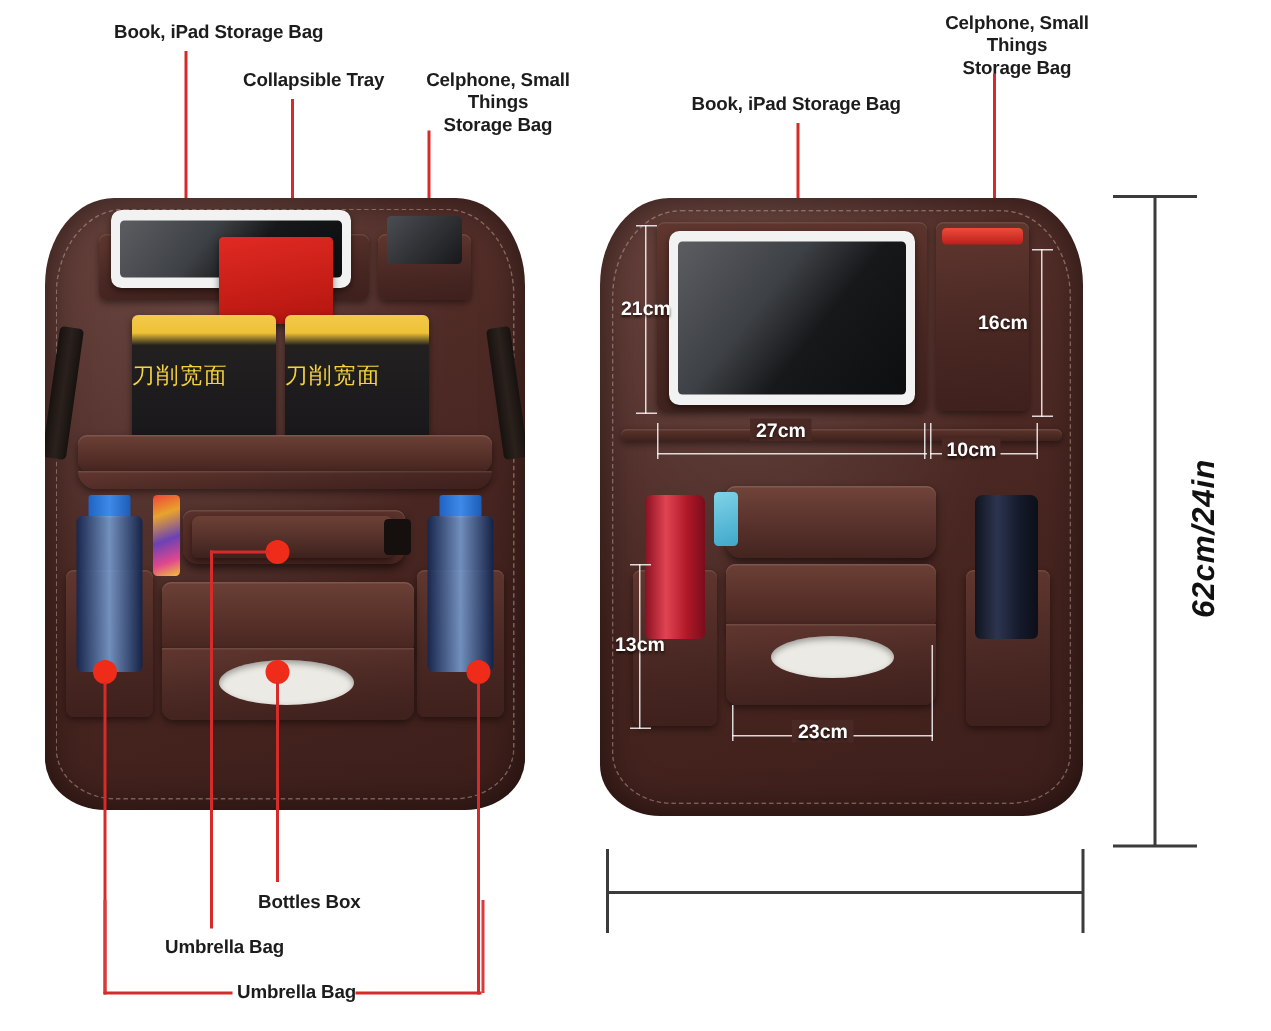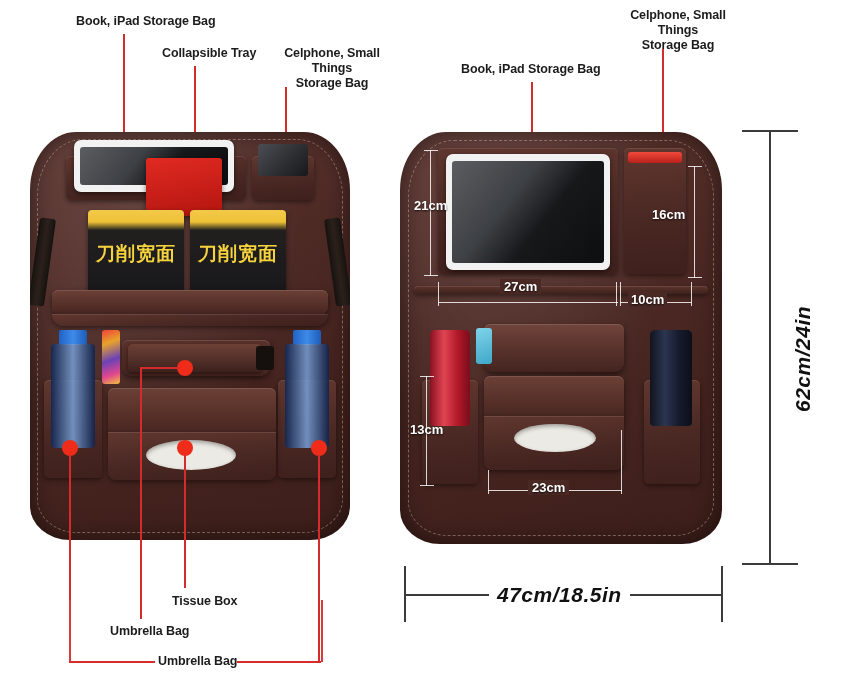--- a/index.html
+++ b/index.html
@@ -72,22 +72,22 @@
     background:linear-gradient(128deg,#5b5d61 0%,#3d4044 38%,#17181a 60%,#0d0e10 100%);
   }
   .phone{position:absolute;border-radius:3px;}
   .noodle{
     position:absolute;border-radius:4px 4px 7px 7px;
     background:linear-gradient(180deg,#f3c94a 0%,#eec136 13%,#22201f 22%,#17161a 100%);
     box-shadow:0 2px 5px rgba(0,0,0,.5);
     overflow:hidden;
   }
   .noodle .zh{
-    position:absolute;left:0;right:0;top:34%;text-align:center;
-    color:#f6d33d;font-size:19px;font-weight:700;letter-spacing:1px;
+    position:absolute;left:0;right:0;top:34%;
+    color:#f6d33d;font-size:15px;font-weight:400;letter-spacing:1px;
     font-family:"DejaVu Sans", sans-serif;
   }
   .bottle{position:absolute;}
   .bottle .cap{position:absolute;left:22%;right:22%;top:0;height:13%;
     background:linear-gradient(90deg,#1f63c4,#3e8ae8,#1d5cb8);border-radius:2px;}
   .bottle .body{position:absolute;left:6%;right:6%;top:12%;bottom:0;border-radius:4px;
     background:linear-gradient(90deg,rgba(20,38,80,.92),rgba(120,160,215,.85),rgba(18,34,74,.92));}
   .thermos{position:absolute;border-radius:5px 5px 4px 4px;}
   .umbrella{
     position:absolute;border-radius:3px;
@@ -204,21 +204,21 @@
   <div class="dot" style="left:311px;top:440px;width:16px;height:16px;"></div>
   <div class="lead v" style="left:318px;top:455px;height:208px;"></div>
 
   <div class="dot" style="left:177px;top:360px;width:16px;height:16px;"></div>
   <div class="lead h" style="left:140px;top:367px;width:40px;"></div>
   <div class="lead v" style="left:140px;top:367px;height:252px;"></div>
 
   <div class="dot" style="left:177px;top:440px;width:16px;height:16px;"></div>
   <div class="lead v" style="left:184px;top:455px;height:133px;"></div>
 
-  <div class="anno" style="left:172px;top:594px;">Tissue Box</div>
+  <div class="anno" style="left:172px;top:594px;">Bottles Box</div>
 
   <div class="anno" style="left:110px;top:624px;">Umbrella Bag</div>
 
   <div class="bracket" style="left:69px;top:600px;width:250px;height:62px;
        border-bottom:none;"></div>
   <div class="lead h" style="left:69px;top:661px;width:86px;"></div>
   <div class="lead h" style="left:237px;top:661px;width:84px;"></div>
   <div class="anno" style="left:158px;top:654px;">Umbrella Bag</div>
 
   <div class="anno center" style="left:610px;top:8px;width:136px;">Celphone, Small Things
@@ -291,20 +291,19 @@
 
     <div class="dim h" style="left:88px;top:358px;width:134px;"></div>
     <div class="dim v" style="left:88px;top:338px;height:24px;"></div>
     <div class="dim v" style="left:221px;top:298px;height:64px;"></div>
     <div class="dimlabel" style="left:128px;top:348px;background:#4a2823;padding:0 4px;">23cm</div>
   </div>
 
   <div class="mline h" style="left:404px;top:594px;width:318px;"></div>
   <div class="mline v" style="left:404px;top:566px;height:56px;"></div>
   <div class="mline v" style="left:721px;top:566px;height:56px;"></div>
-  <div class="mtext" style="left:489px;top:583px;background:#fff;padding:0 8px;">47cm/18.5in</div>
 
   <div class="mline v" style="left:769px;top:130px;height:434px;"></div>
   <div class="mline h" style="left:742px;top:130px;width:56px;"></div>
   <div class="mline h" style="left:742px;top:563px;width:56px;"></div>
   <div class="mtext vert" style="left:791px;top:420px;background:#fff;padding:0 8px;">62cm/24in</div>
 
 </div>
 
 </body></html>

